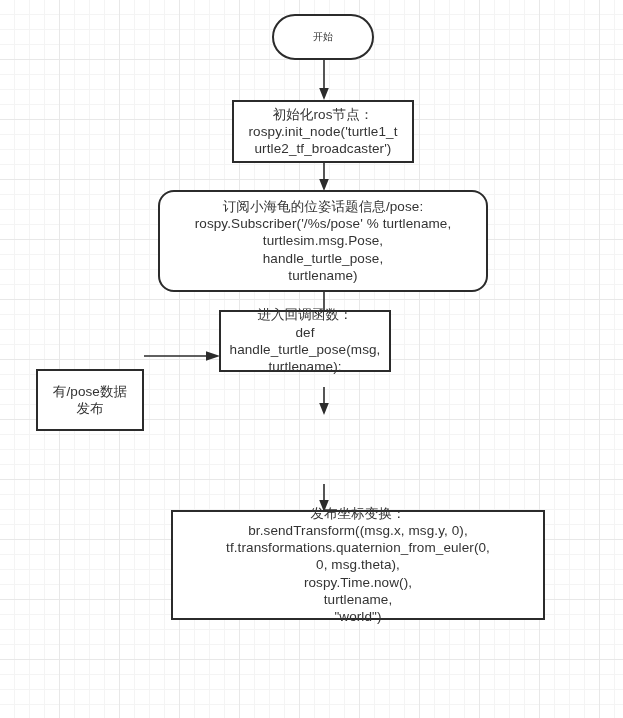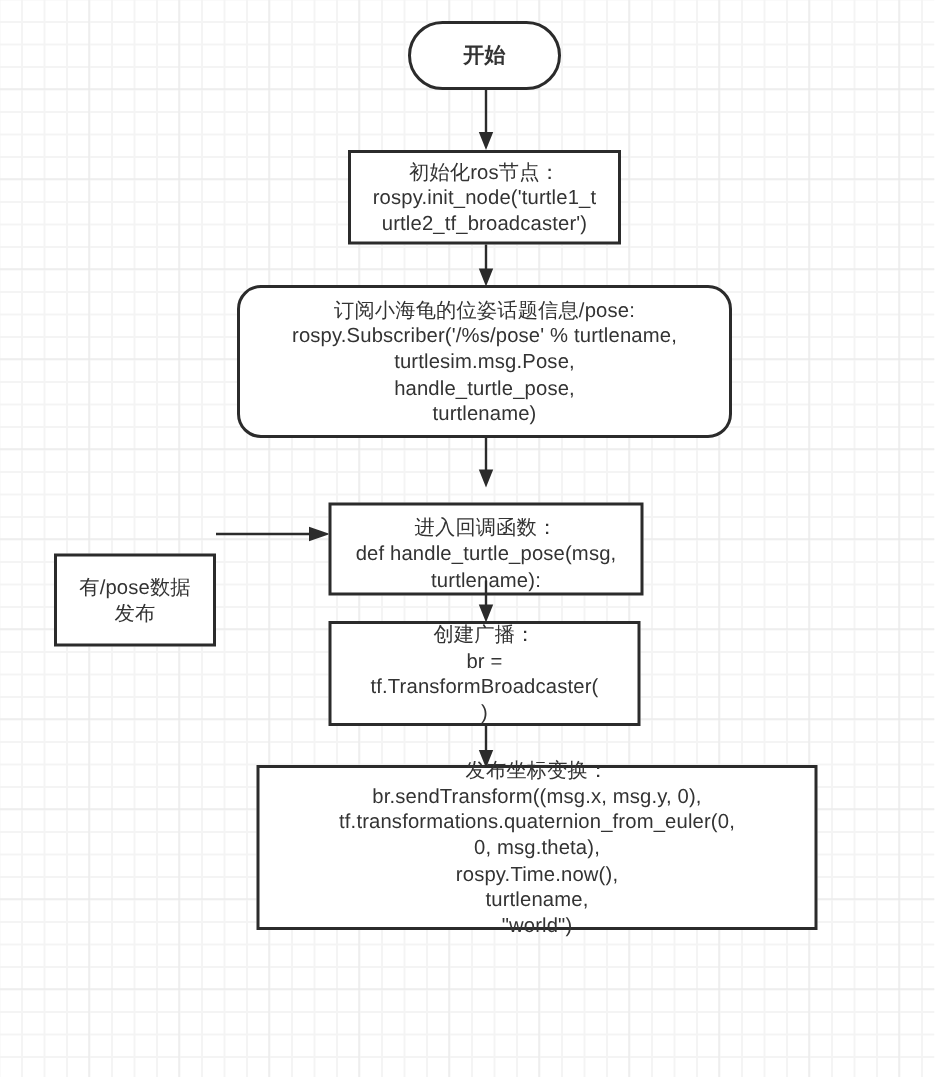--- a/index.html
+++ b/index.html
@@ -34,22 +34,21 @@
     align-items: center;
     justify-content: center;
     text-align: center;
     line-height: 1.28;
     white-space: pre-line;
     font-size: 13.5px;
     letter-spacing: 0.1px;
   }
   .node.terminator {
     border-radius: 30px;
-    font-size: 14px;
-    font-weight: bold;
+    font-size: 10px;
   }
   .node .label {
     display: block;
     width: 100%;
     padding: 0 4px;
   }
   .connector {
     position: absolute;
     overflow: visible;
   }
@@ -102,37 +101,31 @@
   <div class="node" style="left:36px; top:325px; width:108px; height:62px;margin-top:44px;">
     <span class="label">有/pose数据
 发布</span>
   </div>
 
   <svg class="connector" style="left:144px; top:349px; width:76px; height:14px;" viewBox="0 0 76 14">
     <line x1="0" y1="7" x2="64" y2="7"></line>
     <polygon points="62,2.2 62,11.8 76,7"></polygon>
   </svg>
 
-  <div class="node" style="left:219px; top:335px; width:210px; height:62px;align-items:flex-end;">
+  <div class="node" style="left:219px; top:310px; width:172px; height:62px;">
     <span class="label">进入回调函数：
 def handle_turtle_pose(msg,
 turtlename):</span>
   </div>
 
   <svg class="connector" style="left:317px; top:387px; width:14px; height:28px;" viewBox="0 0 14 28">
     <line x1="7" y1="0" x2="7" y2="18"></line>
     <polygon points="2.2,16 11.8,16 7,28"></polygon>
   </svg>
 
-  <div class="node" style="left:219px; top:414px; width:208px; height:70px;">
-    <span class="label">创建广播：
-br =
-tf.TransformBroadcaster(
-)</span>
-  </div>
 
   <svg class="connector" style="left:317px; top:484px; width:14px; height:28px;" viewBox="0 0 14 28">
     <line x1="7" y1="0" x2="7" y2="18"></line>
     <polygon points="2.2,16 11.8,16 7,28"></polygon>
   </svg>
 
   <div class="node" style="left:136px; top:510px; width:374px; height:110px;margin-left:35px;">
     <span class="label">发布坐标变换：
 br.sendTransform((msg.x, msg.y, 0),
 tf.transformations.quaternion_from_euler(0,

